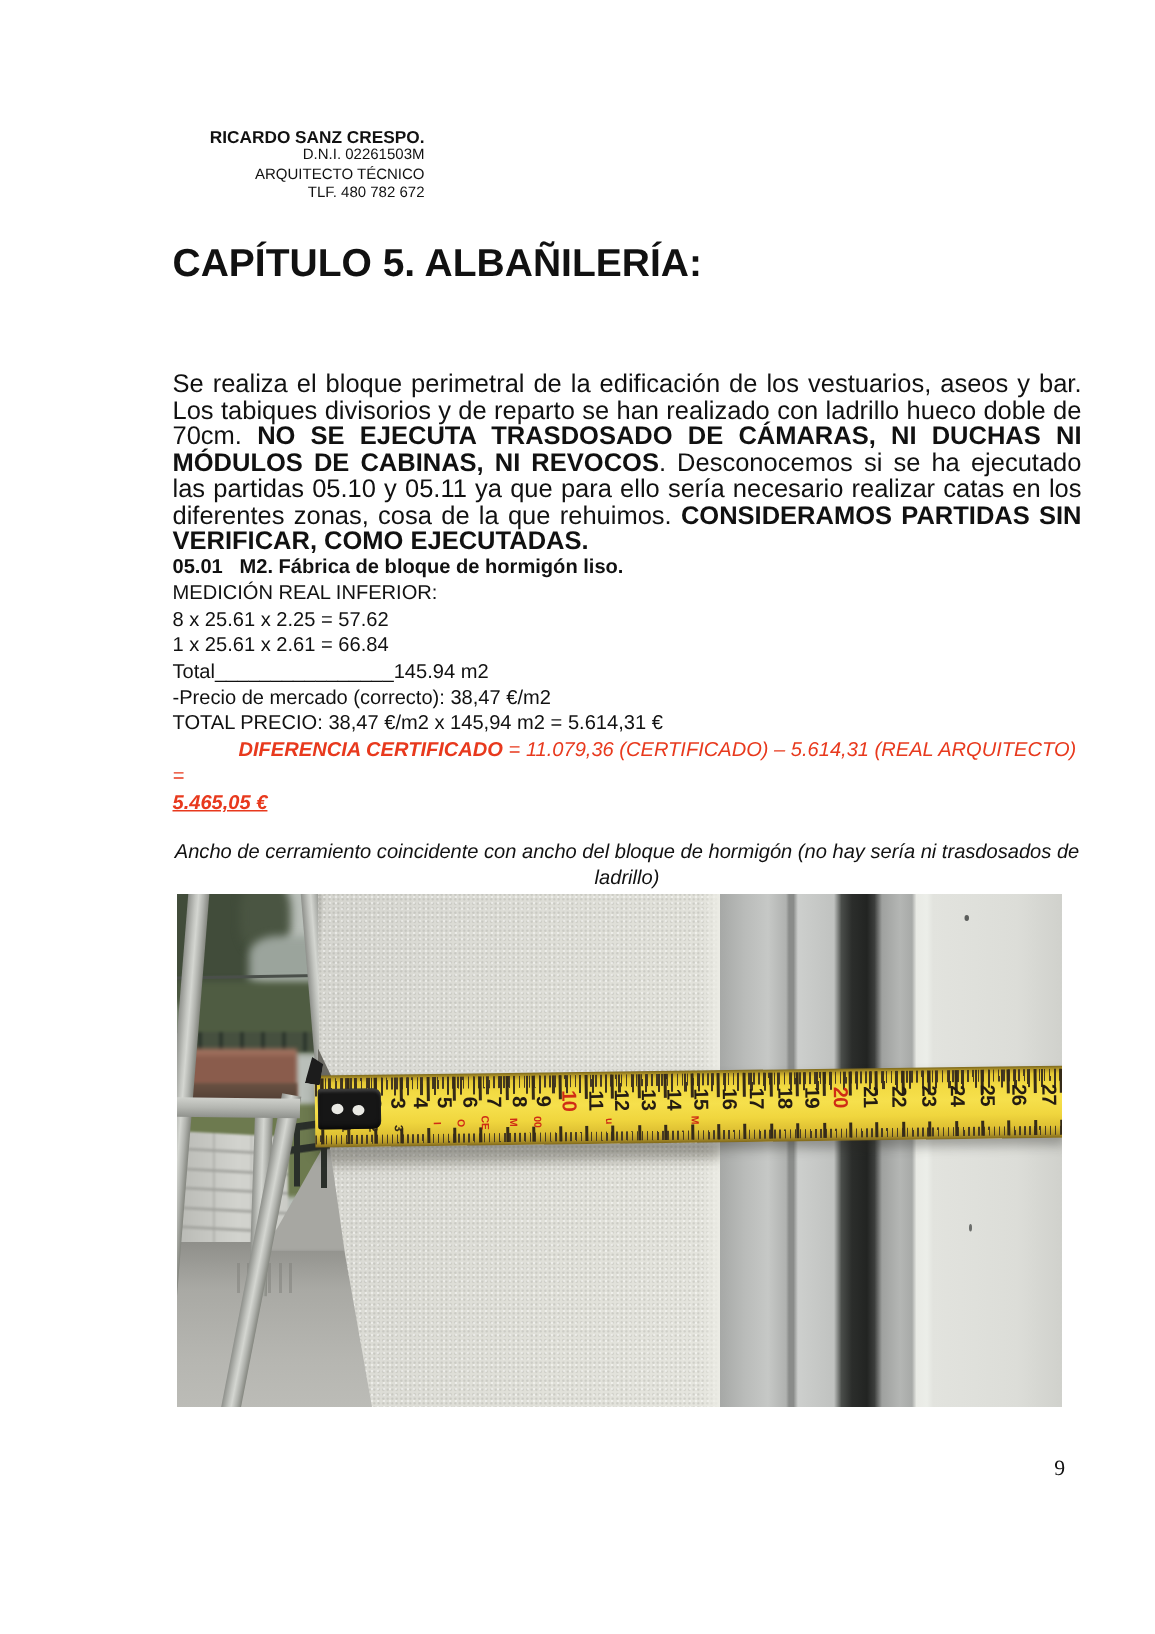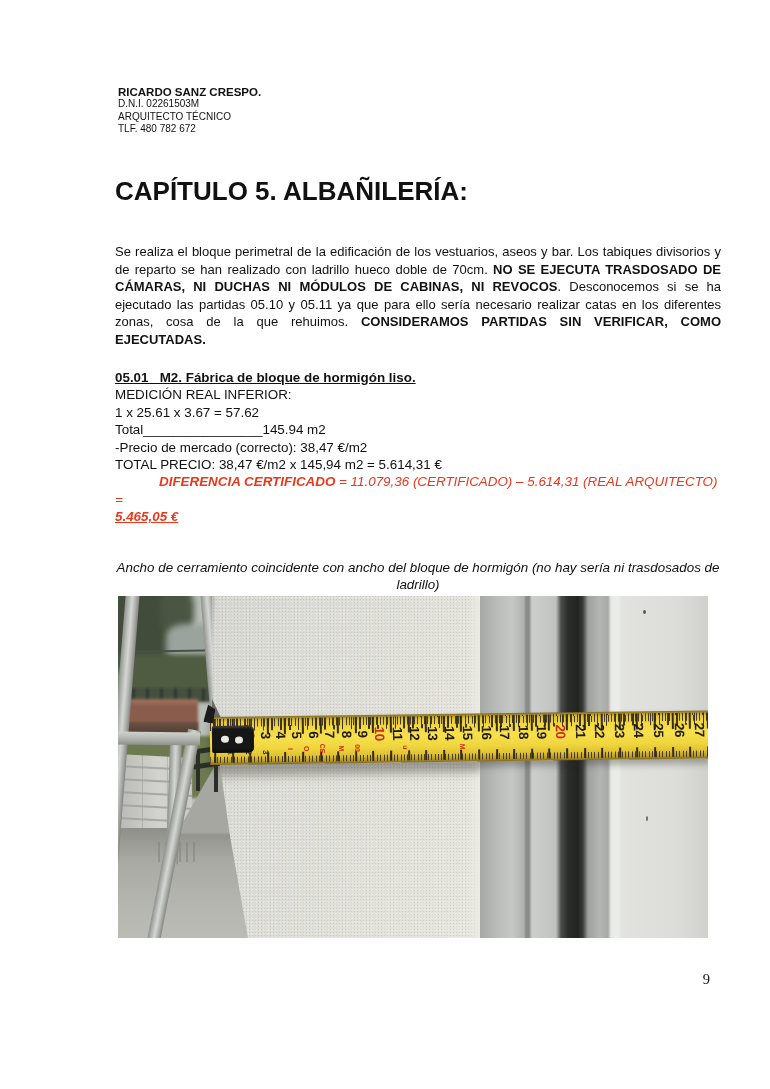--- a/index.html
+++ b/index.html
@@ -2,31 +2,31 @@
 <html><head>
 <meta charset="utf-8">
 <style>
   html,body{margin:0;padding:0;background:#888;}
   .page{
     position:relative;width:770px;height:1089px;background:#ffffff;
     font-family:"Liberation Sans",sans-serif;color:#111;
     margin:0 auto;overflow:hidden;
   }
   
-  .hdr{position:absolute;left:118px;top:86px;width:165px;text-align:left;line-height:12.4px;}
+  .hdr{position:absolute;left:118px;top:86px;width:165px;text-align:right;line-height:12.4px;}
   .hdr .name{font-weight:bold;font-size:11.5px;}
   .hdr .sub{font-size:10px;}
   
-  .title{position:absolute;left:115px;top:176px;font-size:26px;font-weight:bold;letter-spacing:0;}
-  
-  .intro{position:absolute;left:115px;top:230px;width:606px;font-size:13px;line-height:17.5px;text-align:justify;}
+  .title{position:absolute;left:115px;top:160px;font-size:26px;font-weight:bold;letter-spacing:0;}
+  
+  .intro{position:absolute;left:115px;top:230px;width:606px;font-size:17px;line-height:17.5px;text-align:justify;}
   .intro b{font-weight:bold;}
   
   .item{position:absolute;left:115px;top:369px;width:606px;font-size:13.4px;line-height:17.4px;}
-  .item .ihead{font-weight:bold;white-space:pre-wrap;text-decoration:underline;}
+  .item .ihead{font-weight:bold;white-space:pre-wrap;}
   .item .iline{white-space:pre-wrap;}
   .diff{color:#e8391d;font-style:italic;}
   .diff .db{font-weight:bold;margin-left:44px;}
   .diff .dv{font-weight:bold;display:block;text-decoration:underline;}
   
   .caption{position:absolute;left:115px;top:560px;width:606px;text-align:center;
     font-style:italic;font-size:13.4px;line-height:16.8px;}
   
   .pnum{position:absolute;left:660px;top:971px;width:50px;text-align:right;
     font-family:"Liberation Serif",serif;font-size:14.5px;}
@@ -134,21 +134,22 @@
   </div>
 
   <div class="title">CAPÍTULO 5. ALBAÑILERÍA:</div>
 
   <p class="intro"><span>Se realiza el bloque perimetral de la edificación de los vestuarios, aseos y bar.  Los tabiques divisorios y de reparto se han realizado con ladrillo hueco doble de 70cm. </span><b>NO SE EJECUTA TRASDOSADO DE CÁMARAS, NI DUCHAS NI MÓDULOS DE CABINAS, NI REVOCOS</b><span>. Desconocemos si se ha ejecutado las partidas 05.10 y 05.11 ya que para ello sería necesario realizar catas en los diferentes zonas, cosa de la que rehuimos. </span><b>CONSIDERAMOS PARTIDAS SIN VERIFICAR, COMO EJECUTADAS.</b></p>
 
   <div class="item">
     <div class="ihead">05.01   M2. Fábrica de bloque de hormigón liso.</div>
     <div>
         <div class="iline">MEDICIÓN REAL INFERIOR:</div>
-        <div class="iline">1 x 25.61 x 3.67 = 57.62</div>
+        <div class="iline">8 x 25.61 x 2.25 = 57.62</div>
+        <div class="iline">1 x 25.61 x 2.61 = 66.84</div>
         <div class="iline">Total________________145.94 m2</div>
         <div class="iline">-Precio de mercado (correcto): 38,47 €/m2</div>
         <div class="iline">TOTAL PRECIO: 38,47 €/m2 x 145,94 m2 = 5.614,31 €</div>
       </div>
     <div class="diff"><span class="db">DIFERENCIA CERTIFICADO</span><span> = 11.079,36 (CERTIFICADO) – 5.614,31 (REAL ARQUITECTO) =</span><span class="dv">5.465,05 €</span></div>
   </div>
 
   <div class="caption">Ancho de cerramiento coincidente con ancho del bloque de hormigón (no hay sería ni trasdosados de ladrillo)</div>
 
   <div class="photo">

